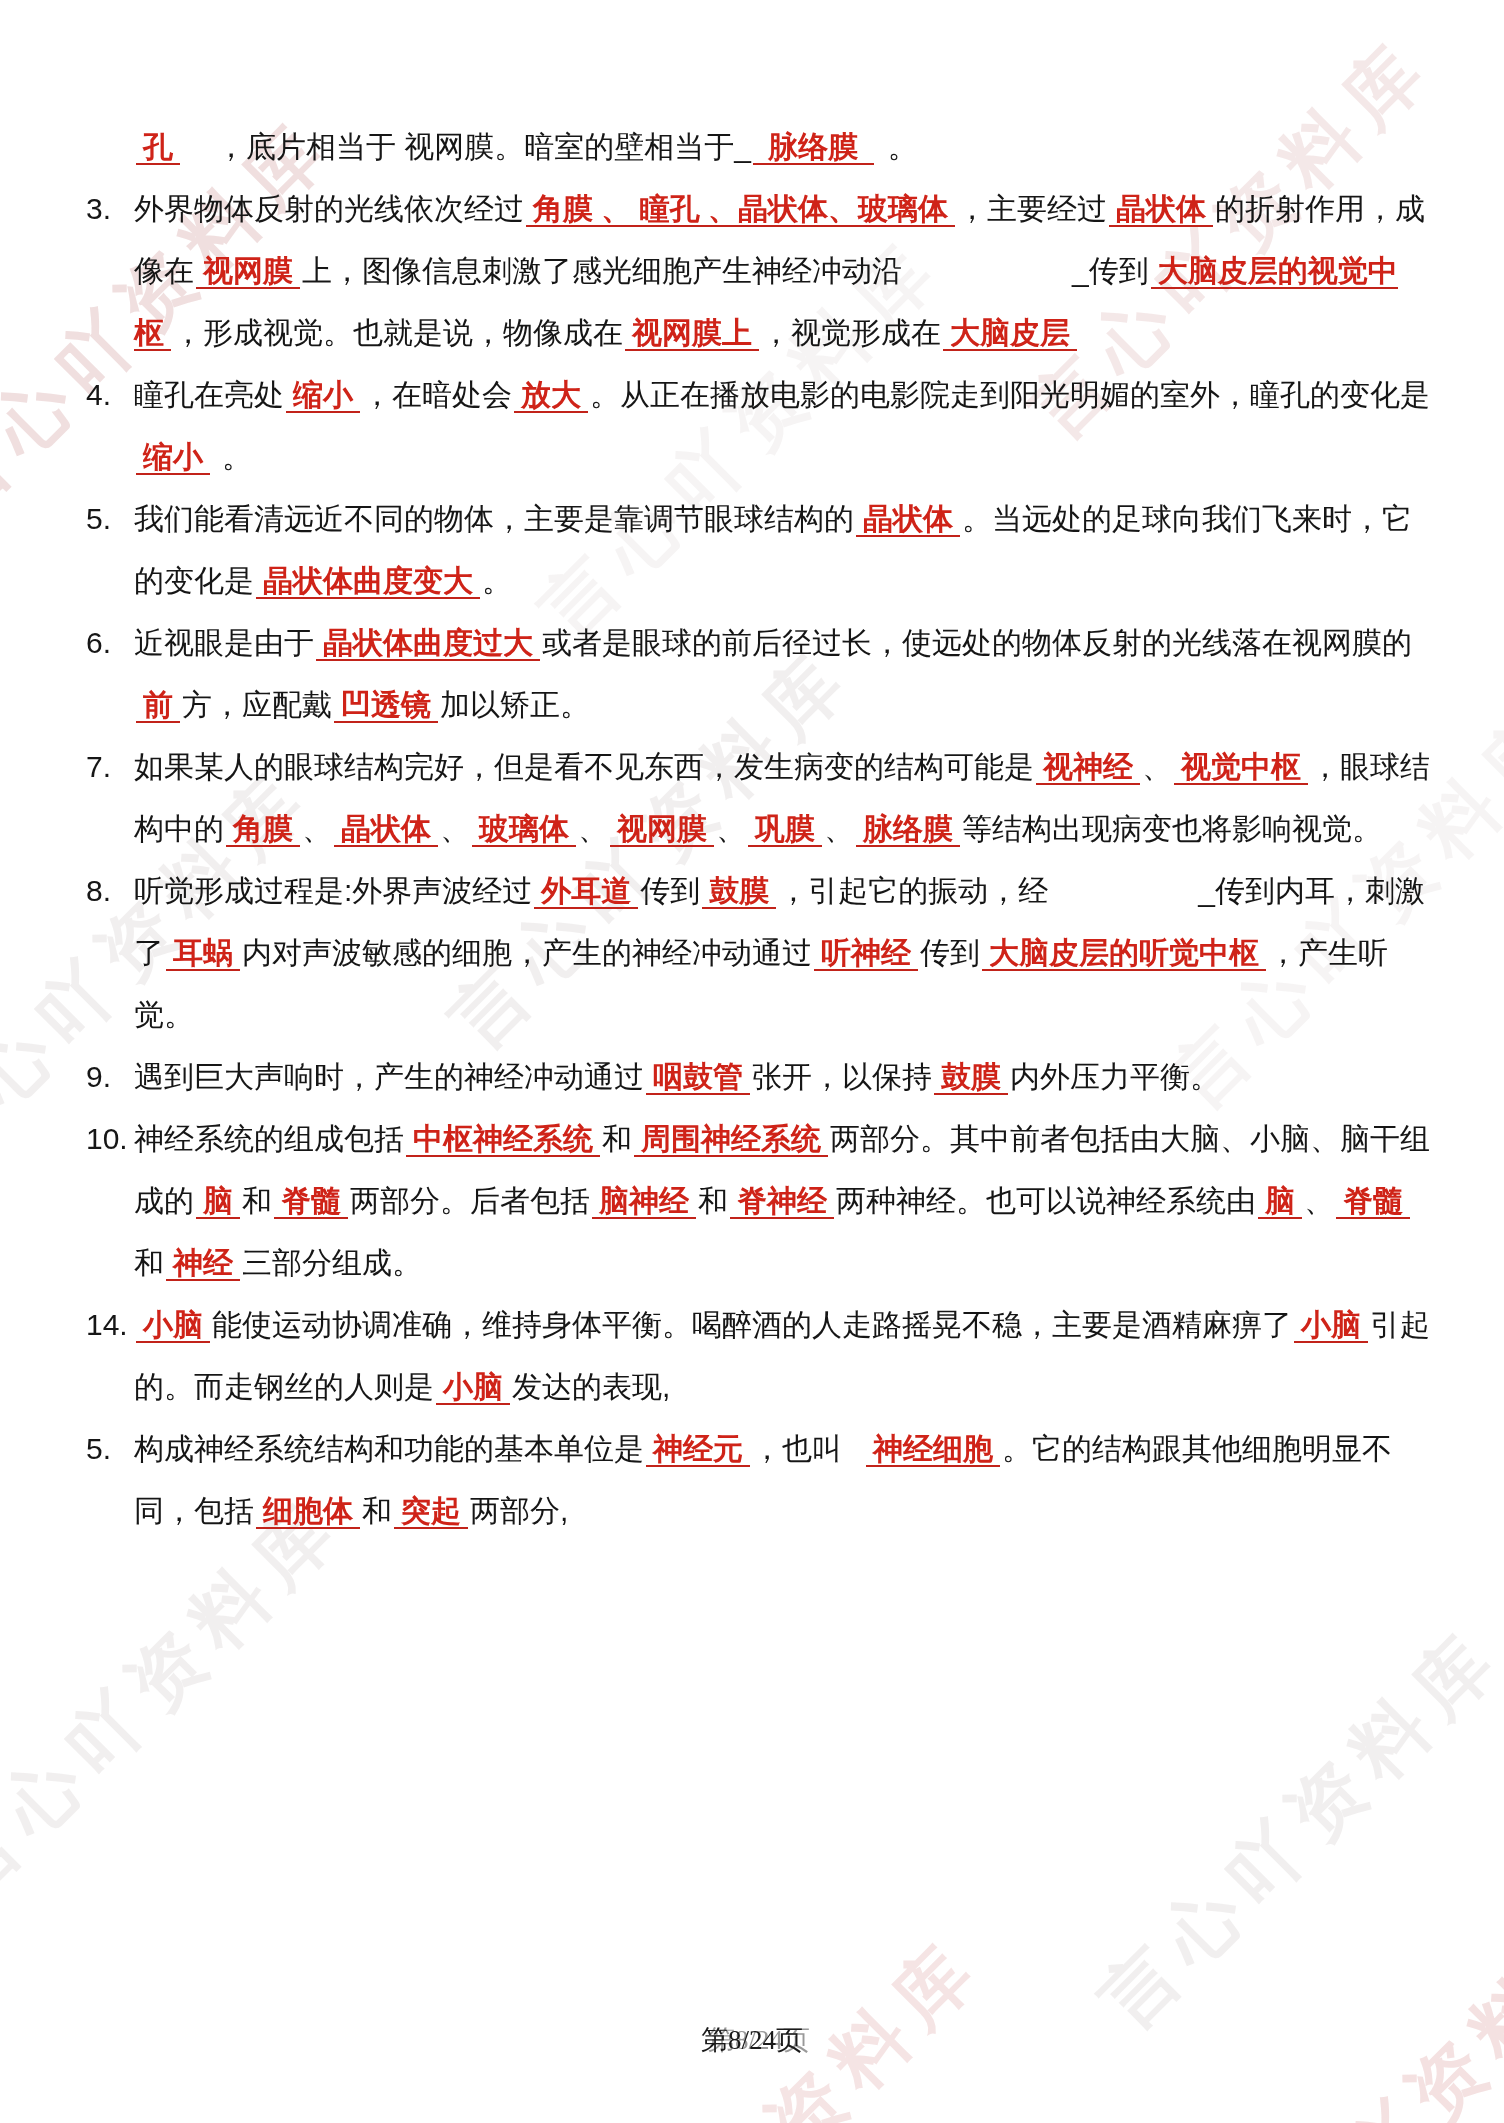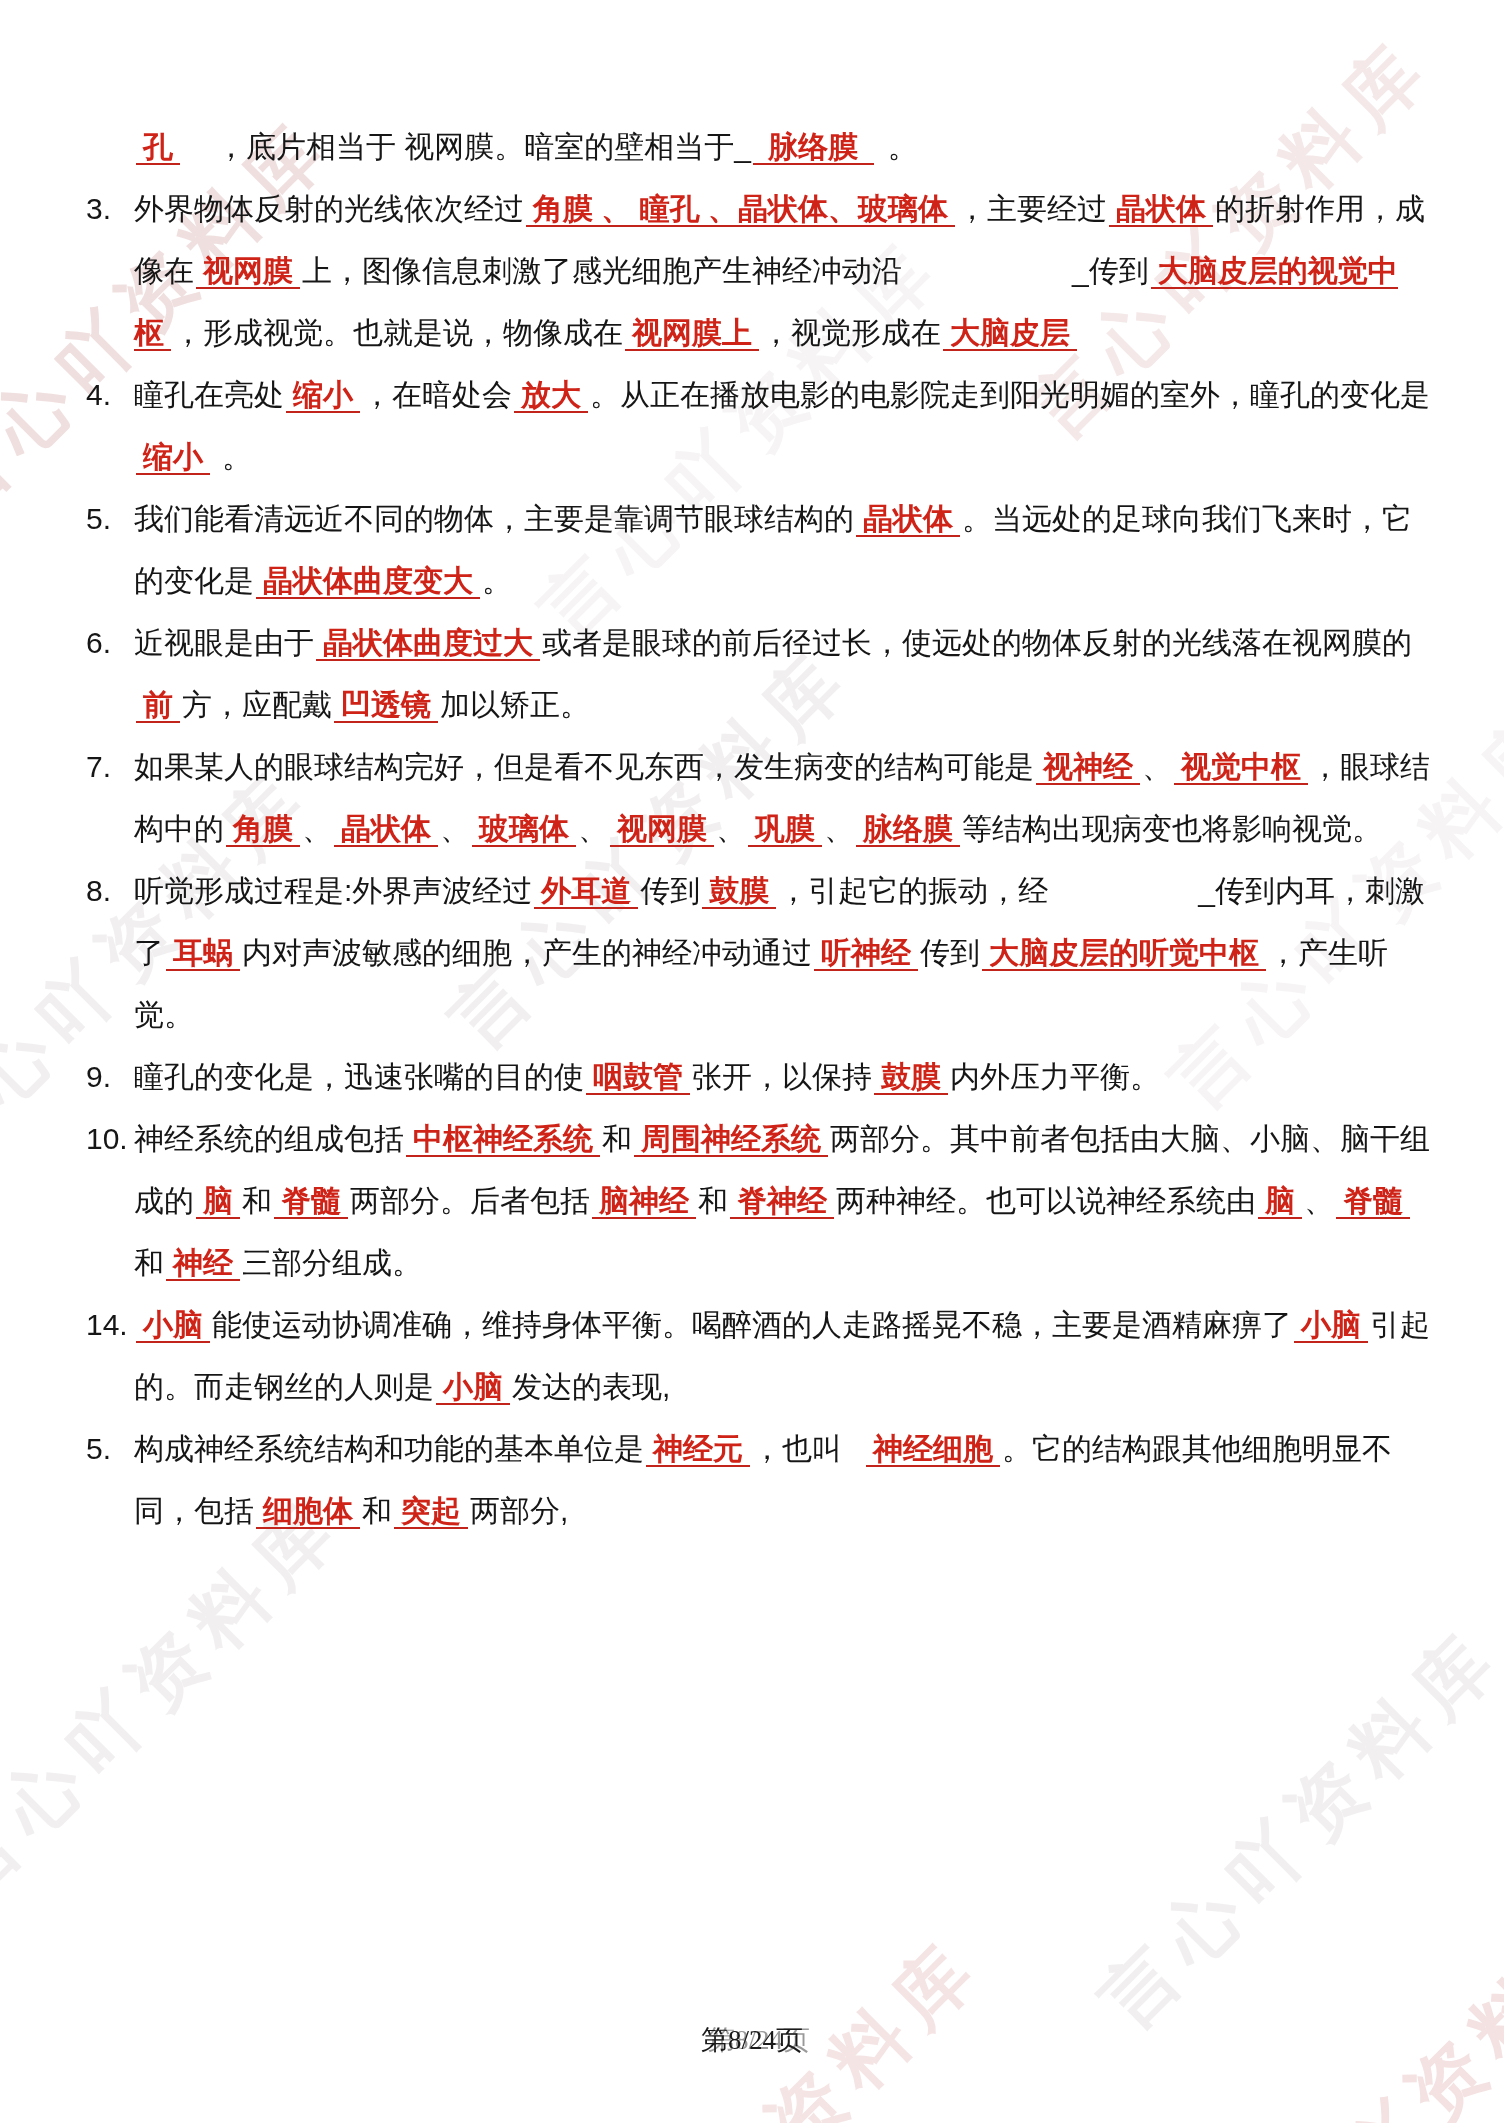--- a/index.html
+++ b/index.html
@@ -86,21 +86,21 @@
       <div class="item">
         <span class="num">7.</span>
         <div class="body"><span class="txt">如果某人的眼球结构完好，但是看不见东西，发生病变的结构可能是</span><span class="answer">视神经</span><span class="txt">、</span><span class="answer">视觉中枢</span><span class="txt">，眼球结构中的</span><span class="answer">角膜</span><span class="txt">、</span><span class="answer">晶状体</span><span class="txt">、</span><span class="answer">玻璃体</span><span class="txt">、</span><span class="answer">视网膜</span><span class="txt">、</span><span class="answer">巩膜</span><span class="txt">、</span><span class="answer">脉络膜</span><span class="txt">等结构出现病变也将影响视觉。</span></div>
       </div>
       <div class="item">
         <span class="num">8.</span>
         <div class="body"><span class="txt">听觉形成过程是:外界声波经过</span><span class="answer">外耳道</span><span class="txt">传到</span><span class="answer">鼓膜</span><span class="txt">，引起它的振动，经</span><span class="gap" style="width: 150px;"></span><span class="txt">_传到内耳，刺激了</span><span class="answer">耳蜗</span><span class="txt">内对声波敏感的细胞，产生的神经冲动通过</span><span class="answer">听神经</span><span class="txt">传到</span><span class="answer">大脑皮层的听觉中枢</span><span class="txt">，产生听觉。</span></div>
       </div>
       <div class="item">
         <span class="num">9.</span>
-        <div class="body"><span class="txt">瞳孔的变化是，迅速张嘴的目的使</span><span class="answer">咽鼓管</span><span class="txt">张开，以保持</span><span class="answer">鼓膜</span><span class="txt">内外压力平衡。</span></div>
+        <div class="body"><span class="txt">遇到巨大声响时，产生的神经冲动通过</span><span class="answer">咽鼓管</span><span class="txt">张开，以保持</span><span class="answer">鼓膜</span><span class="txt">内外压力平衡。</span></div>
       </div>
       <div class="item">
         <span class="num">10.</span>
         <div class="body"><span class="txt">神经系统的组成包括</span><span class="answer">中枢神经系统</span><span class="txt">和</span><span class="answer">周围神经系统</span><span class="txt">两部分。其中前者包括由大脑、小脑、脑干组成的</span><span class="answer">脑</span><span class="txt">和</span><span class="answer">脊髓</span><span class="txt">两部分。后者包括</span><span class="answer">脑神经</span><span class="txt">和</span><span class="answer">脊神经</span><span class="txt">两种神经。也可以说神经系统由</span><span class="answer">脑</span><span class="txt">、</span><span class="answer">脊髓</span><span class="txt">和</span><span class="answer">神经</span><span class="txt">三部分组成。</span></div>
       </div>
       <div class="item">
         <span class="num">14.</span>
         <div class="body"><span class="answer">小脑</span><span class="txt">能使运动协调准确，维持身体平衡。喝醉酒的人走路摇晃不稳，主要是酒精麻痹了</span><span class="answer">小脑</span><span class="txt">引起的。而走钢丝的人则是</span><span class="answer">小脑</span><span class="txt">发达的表现,</span></div>
       </div>
       <div class="item">

